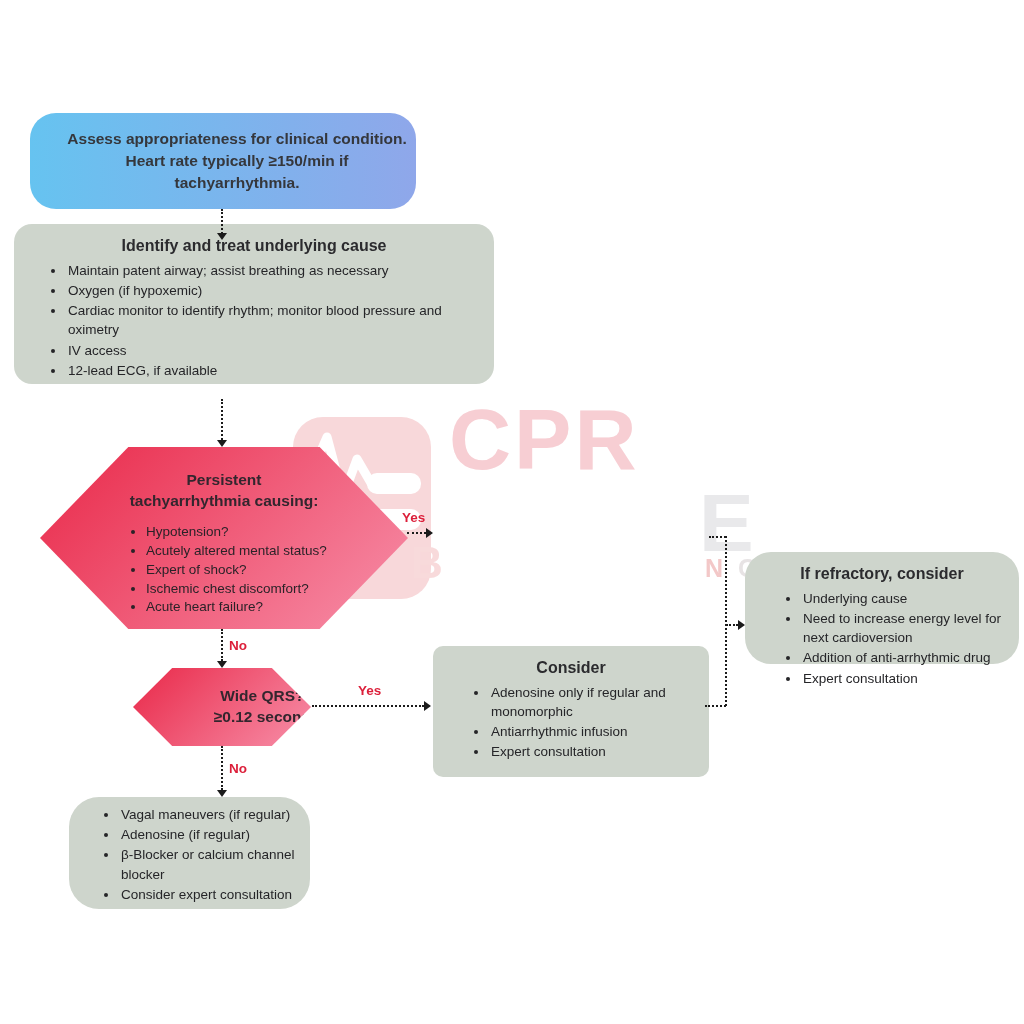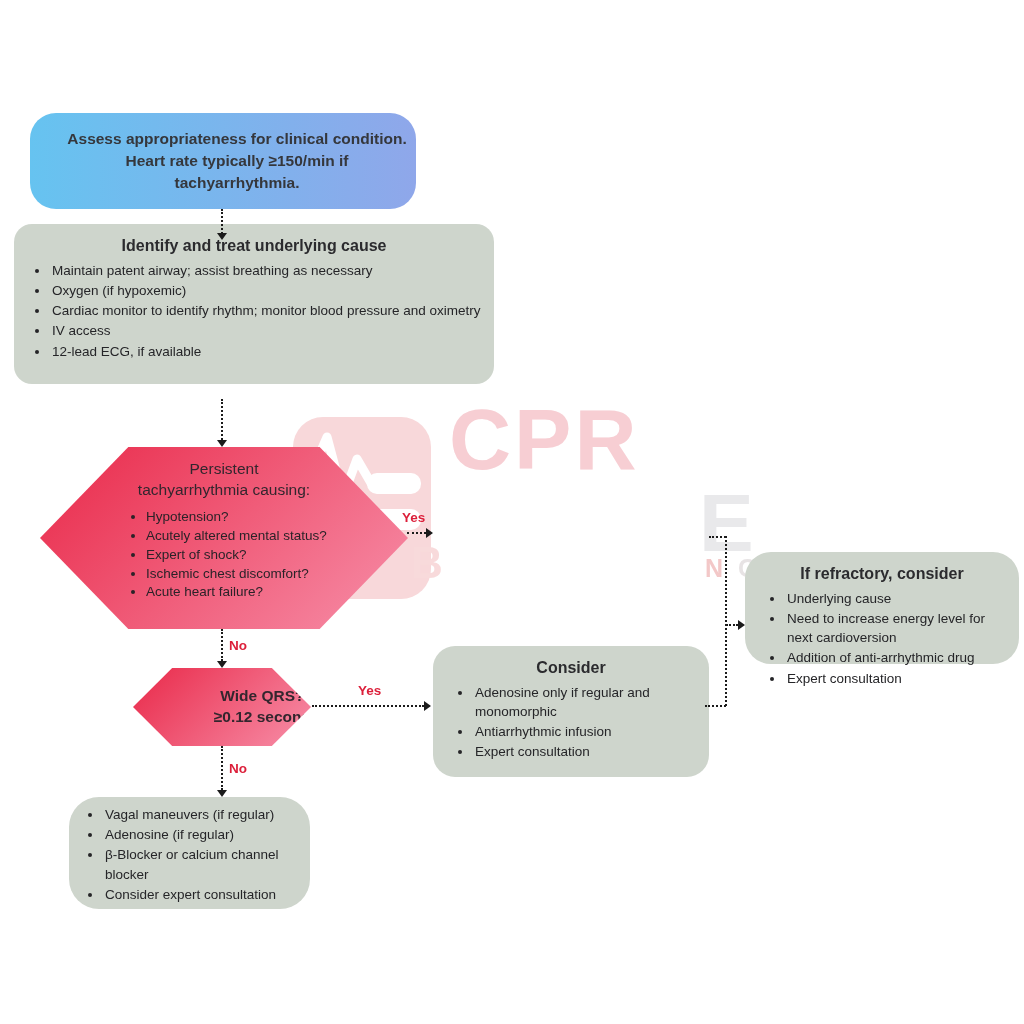--- a/index.html
+++ b/index.html
@@ -34,40 +34,40 @@
     left:30px;top:113px;width:386px;height:96px;border-radius:26px;
     background:linear-gradient(to right,var(--blue-grad-start),var(--blue-grad-end));
     display:flex;align-items:center;justify-content:center;
   }
   .node-assess .txt{
     font-size:15.5px;font-weight:700;color:#35373c;text-align:center;
     white-space:pre-line;line-height:1.4;margin-left:28px;
   }
   .box-title{font-size:16px;font-weight:700;text-align:center;color:#2b2b2e;margin:0;padding:13px 8px 2px 8px;}
   .box ul{margin:4px 0 0 0;padding:0 10px 0 40px;font-size:13.5px;line-height:1.42;color:#252528;}
-  .box li{margin:0 0 1px 0;padding-left:2px;}
+  .box li{margin:0 0 1px 16px;padding-left:2px;}
   .node-identify{left:14px;top:224px;width:480px;height:160px;border-radius:18px;}
   .node-identify ul{padding-left:36px;}
   .node-sync{left:433px;top:483px;width:276px;height:110px;border-radius:26px;}
   .node-refractory{left:745px;top:552px;width:274px;height:112px;border-radius:26px;}
-  .node-consider{left:433px;top:646px;width:276px;height:131px;border-radius:22px;}
+  .node-consider{left:433px;top:646px;width:276px;height:131px;border-radius:10px;}
   .node-vagal{left:69px;top:797px;width:241px;height:112px;border-radius:30px;display:flex;align-items:center;}
   .node-vagal ul{padding-left:34px;}
   
   .hex{
     position:absolute;z-index:2;box-sizing:border-box;
     background:linear-gradient(135deg,var(--hex-grad-start),var(--hex-grad-end));
   }
   .hex-persistent{
     left:40px;top:447px;width:368px;height:182px;
     clip-path:polygon(0 50%,24% 0,76% 0,100% 50%,76% 100%,24% 100%);
   }
   .hex-persistent .hex-title{
-    font-size:15.5px;font-weight:400;text-align:center;color:#33262e;
-    white-space:pre-line;line-height:1.35;margin:0;padding-top:12px;
+    font-size:15.5px;font-weight:700;text-align:center;color:#33262e;
+    white-space:pre-line;line-height:1.35;margin:11px;padding-top:12px;
   }
   .hex-persistent ul{
     margin:7px 0 0 90px;padding:0 0 0 16px;width:242px;
     font-size:13.5px;line-height:1.4;color:#2b2228;
   }
   .hex-wideqrs{
     left:133px;top:668px;width:178px;height:78px;
     clip-path:polygon(0 50%,22% 0,78% 0,100% 50%,78% 100%,22% 100%);
     display:flex;align-items:center;justify-content:flex-end;
   }

